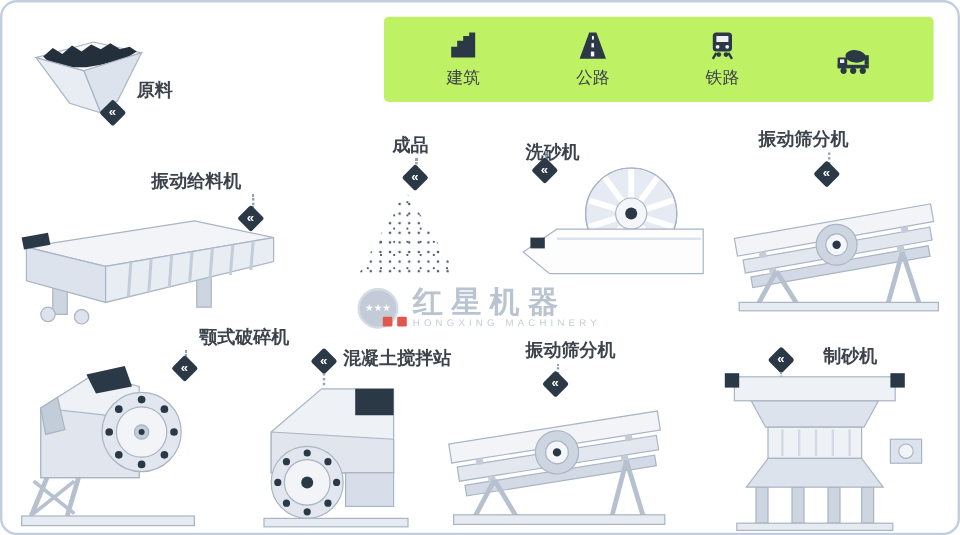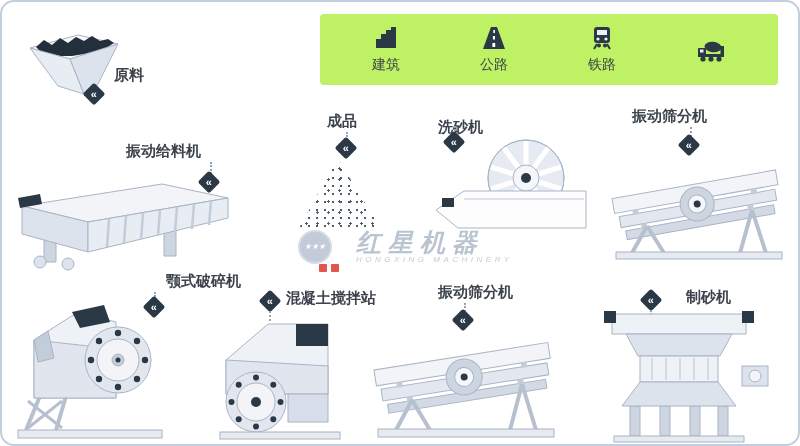--- a/index.html
+++ b/index.html
@@ -29,21 +29,21 @@
   .legend-label { font-size:14px; color:#3d434c; font-weight:500; white-space:nowrap; }
   .pile {
     position:absolute; left:295px; top:156px; width:86px; height:74px;
     clip-path:polygon(47% 0, 100% 100%, 0 100%);
     background-image:
       radial-gradient(circle, #515c6b 1.1px, transparent 1.3px),
       radial-gradient(circle, #515c6b 1px, transparent 1.2px);
     background-size:8px 8px, 11px 11px;
     background-position:0 0, 4px 5px;
   }
-  .watermark { position:absolute; left:296px; top:227px; display:flex; align-items:center; gap:24px;font-style:italic; }
+  .watermark { position:absolute; left:296px; top:237px; display:flex; align-items:center; gap:12px; }
   .emblem {
     width:34px; height:34px; border-radius:50%; background:#c2cbd7;
     display:flex; align-items:center; justify-content:center;
     border:2px solid #d4dbe4;
   }
   .emblem::before { content:"★★★"; color:#ffffff; font-size:8px; letter-spacing:0; }
   .wm-text { display:flex; flex-direction:column; }
   .wm-brand { font-size:25px; font-weight:700; color:#bac4d1; letter-spacing:7px; line-height:1.05; }
   .wm-sub { font-size:8px; color:#c4cdd9; letter-spacing:3.5px; }
   .seals { position:absolute; left:317px; top:262px; display:flex; gap:4px; }

